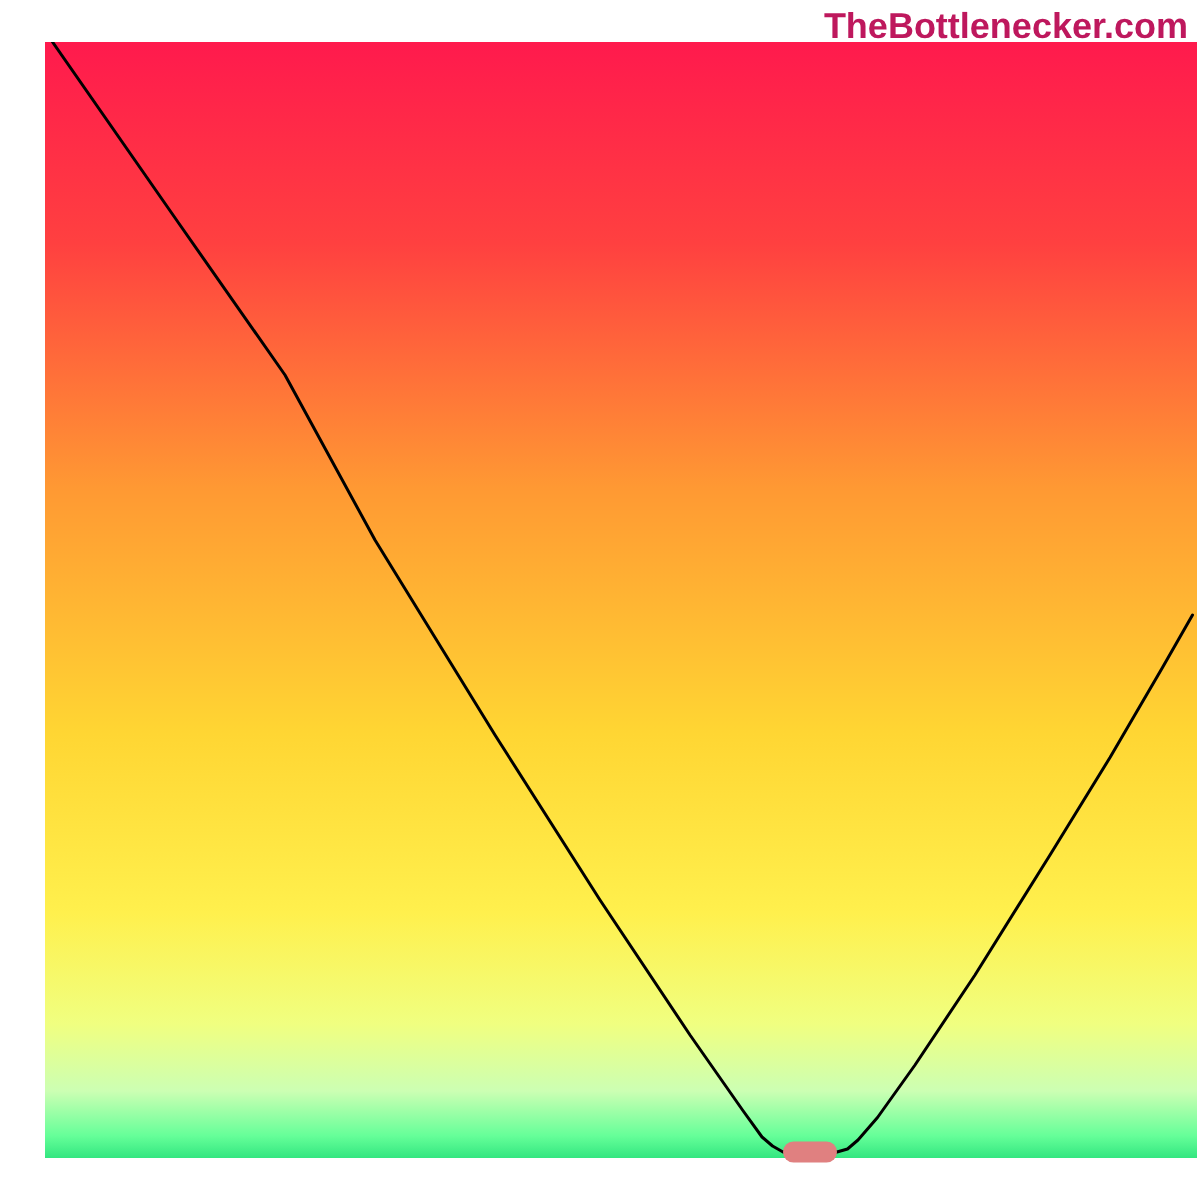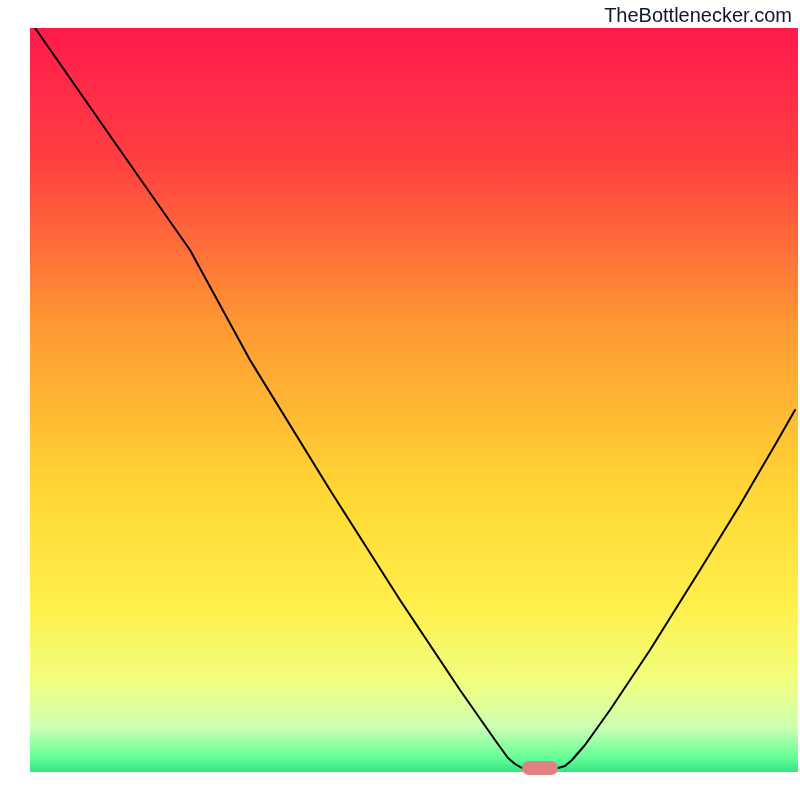--- a/index.html
+++ b/index.html
@@ -13,23 +13,23 @@
   }
   .container {
     position: relative;
     width: 800px;
     height: 800px;
   }
   .watermark {
     position: absolute;
     top: 4px;
     right: 8px;
-    color: #0f172a;
-    font-size: 20px;
-    font-weight: 400;
+    color: #be185d;
+    font-size: 24px;
+    font-weight: 700;
     z-index: 10;
   }
   svg.chart {
     position: absolute;
     top: 0;
     left: 0;
   }
 </style>
 </head>
 <body>

